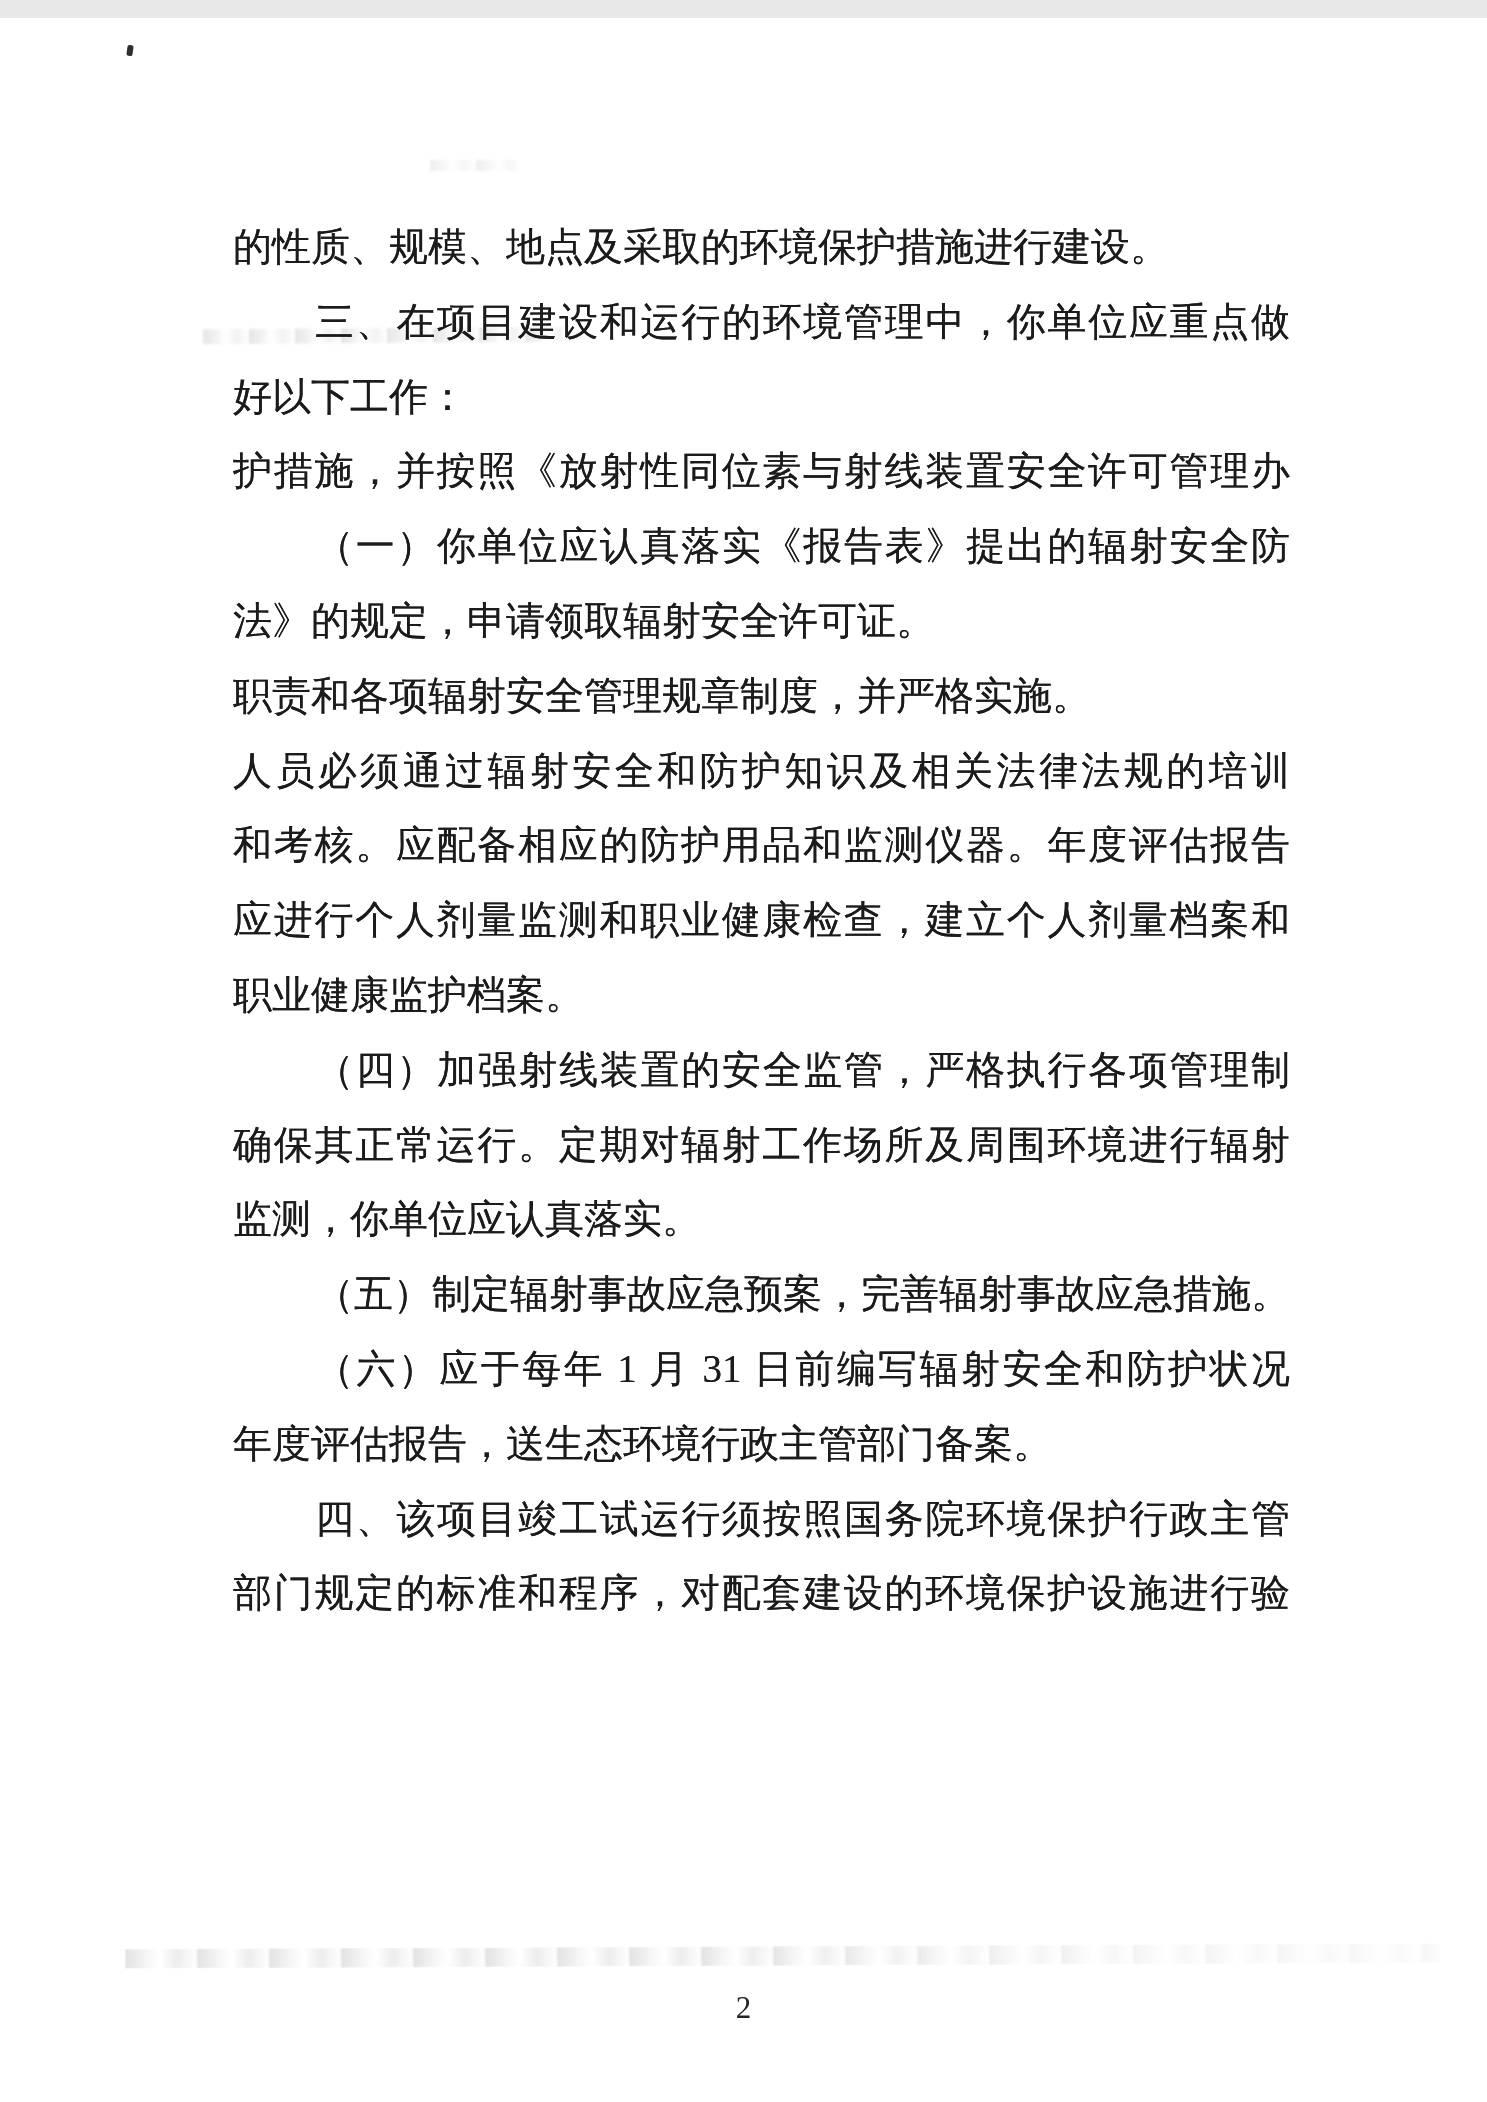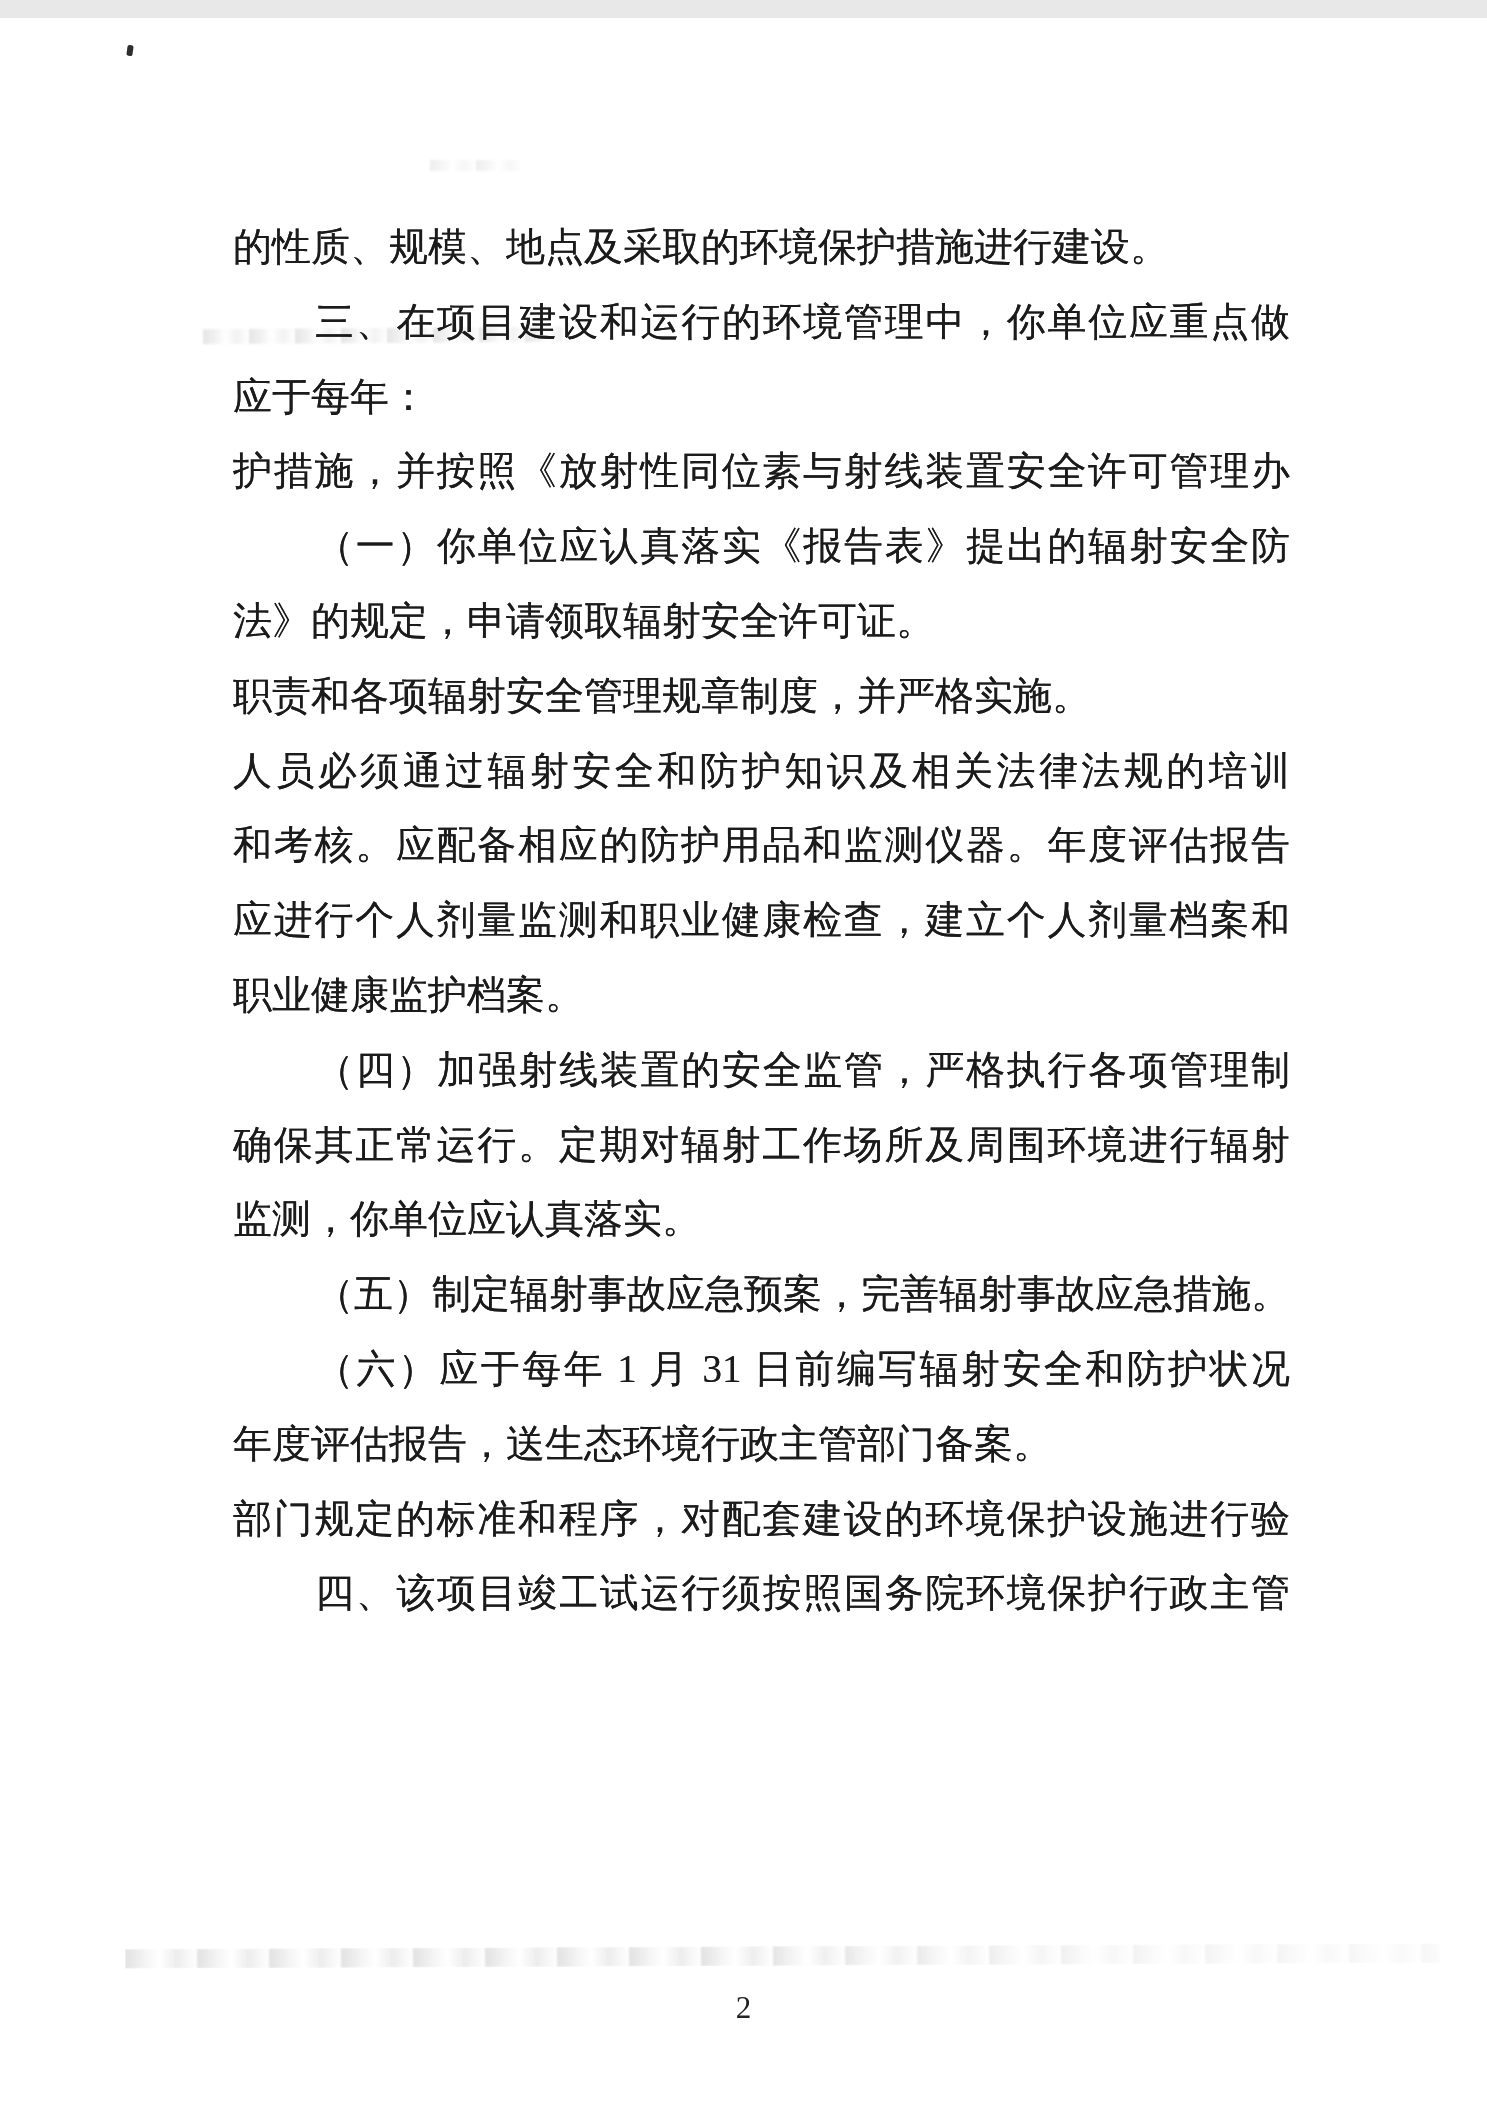--- a/index.html
+++ b/index.html
@@ -118,35 +118,35 @@
 
 <div class="page">
 
   <div class="speck"></div>
   <div class="smudge smudge-top-right"></div>
   <div class="smudge smudge-top-left"></div>
 
   <main class="doc-body" id="doc-lines">
       <div class="line">的性质、规模、地点及采取的环境保护措施进行建设。</div>
       <div class="line ind fill">三、在项目建设和运行的环境管理中，你单位应重点做</div>
-      <div class="line">应于每年：</div>
+      <div class="line">好以下工作：</div>
       <div class="line fill">护措施，并按照《放射性同位素与射线装置安全许可管理办</div>
       <div class="line ind fill">（一）你单位应认真落实《报告表》提出的辐射安全防</div>
       <div class="line">法》的规定，申请领取辐射安全许可证。</div>
       <div class="line">职责和各项辐射安全管理规章制度，并严格实施。</div>
       <div class="line fill">人员必须通过辐射安全和防护知识及相关法律法规的培训</div>
       <div class="line fill">和考核。应配备相应的防护用品和监测仪器。年度评估报告</div>
       <div class="line fill">应进行个人剂量监测和职业健康检查，建立个人剂量档案和</div>
       <div class="line">职业健康监护档案。</div>
       <div class="line ind fill">（四）加强射线装置的安全监管，严格执行各项管理制</div>
       <div class="line fill">确保其正常运行。定期对辐射工作场所及周围环境进行辐射</div>
       <div class="line">监测，你单位应认真落实。</div>
       <div class="line ind fill">（五）制定辐射事故应急预案，完善辐射事故应急措施。</div>
       <div class="line ind fill">（六）应于每年 1 月 31 日前编写辐射安全和防护状况</div>
       <div class="line">年度评估报告，送生态环境行政主管部门备案。</div>
+      <div class="line ind fill">四、该项目竣工试运行须按照国务院环境保护行政主管</div>
       <div class="line fill">部门规定的标准和程序，对配套建设的环境保护设施进行验</div>
-      <div class="line ind fill">四、该项目竣工试运行须按照国务院环境保护行政主管</div>
     </main>
 
   <div class="smudge smudge-bottom"></div>
 
   <div class="page-number">2</div>
 </div>
 
 </body></html>

